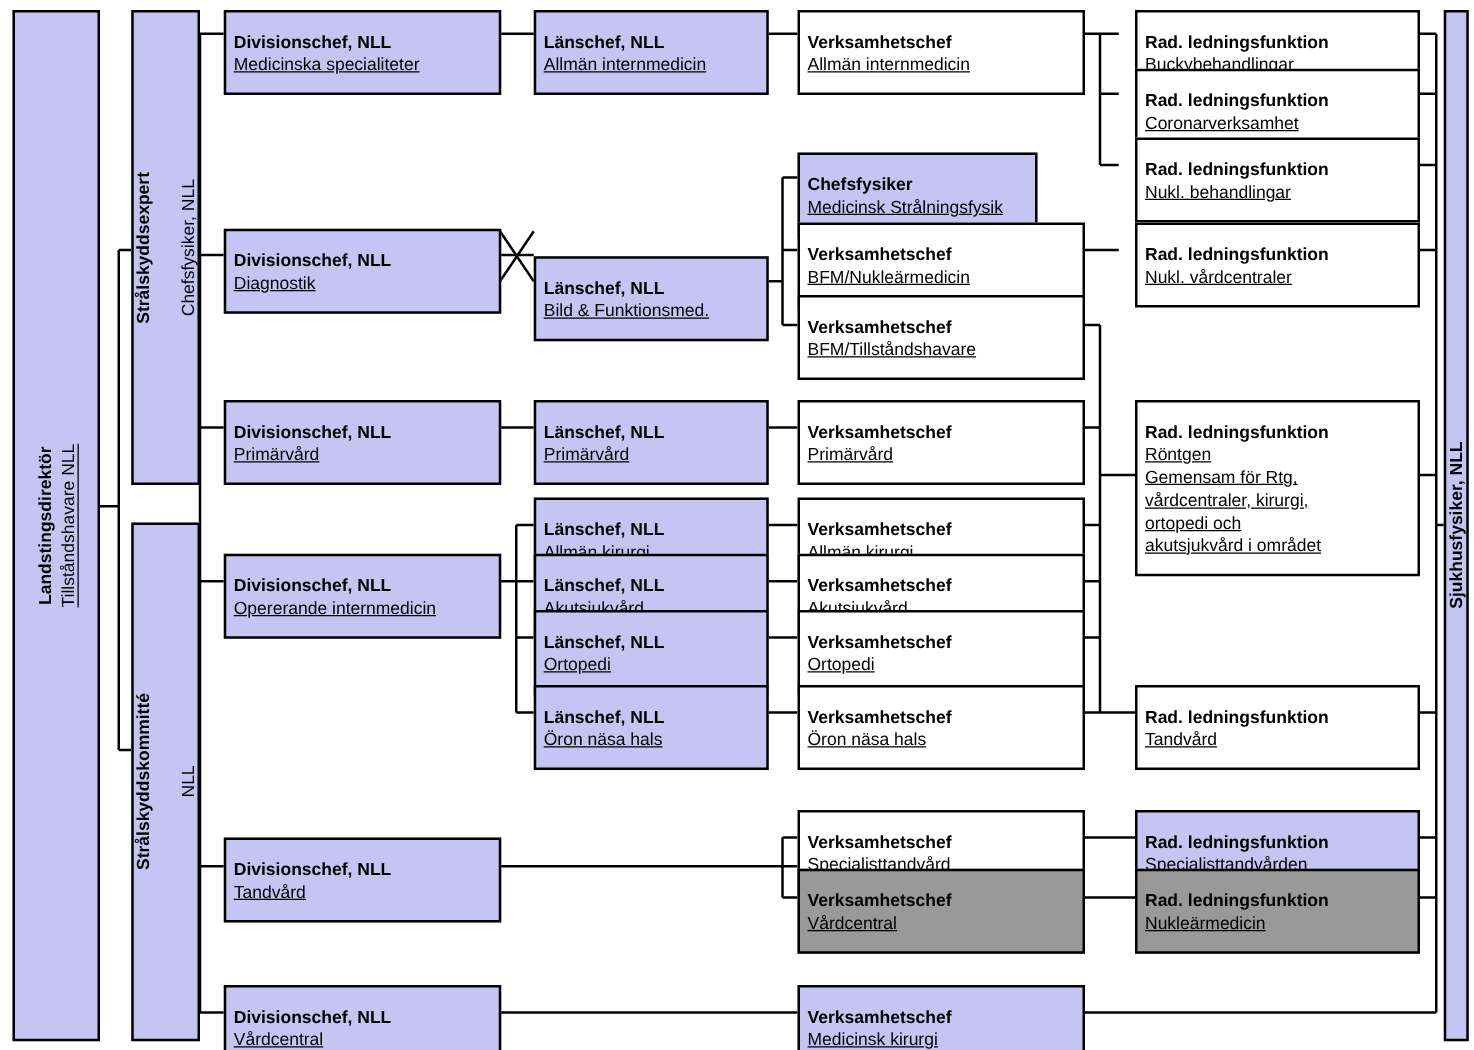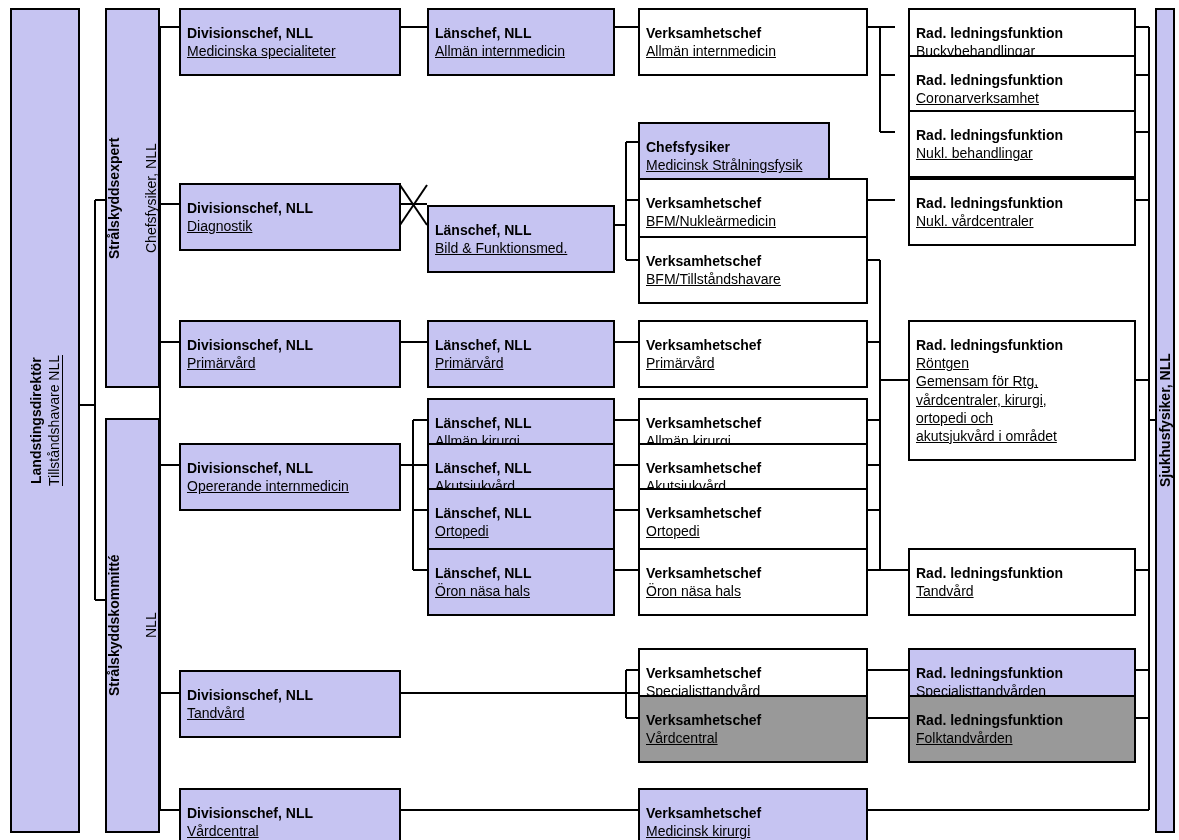--- a/index.html
+++ b/index.html
@@ -268,14 +268,14 @@
 <div class="box white" style="left:908px; top:548px; width:228px;">
   <div class="title">Rad. ledningsfunktion</div>
   <div class="sub">Tandvård</div>
 </div>
 <div class="box purple" style="left:908px; top:648px; width:228px;">
   <div class="title">Rad. ledningsfunktion</div>
   <div class="sub">Specialisttandvården</div>
 </div>
 <div class="box gray" style="left:908px; top:695px; width:228px;">
   <div class="title">Rad. ledningsfunktion</div>
-  <div class="sub">Folktandvården</div>
+  <div class="sub">Nukleärmedicin</div>
 </div>
 
 </body></html>

